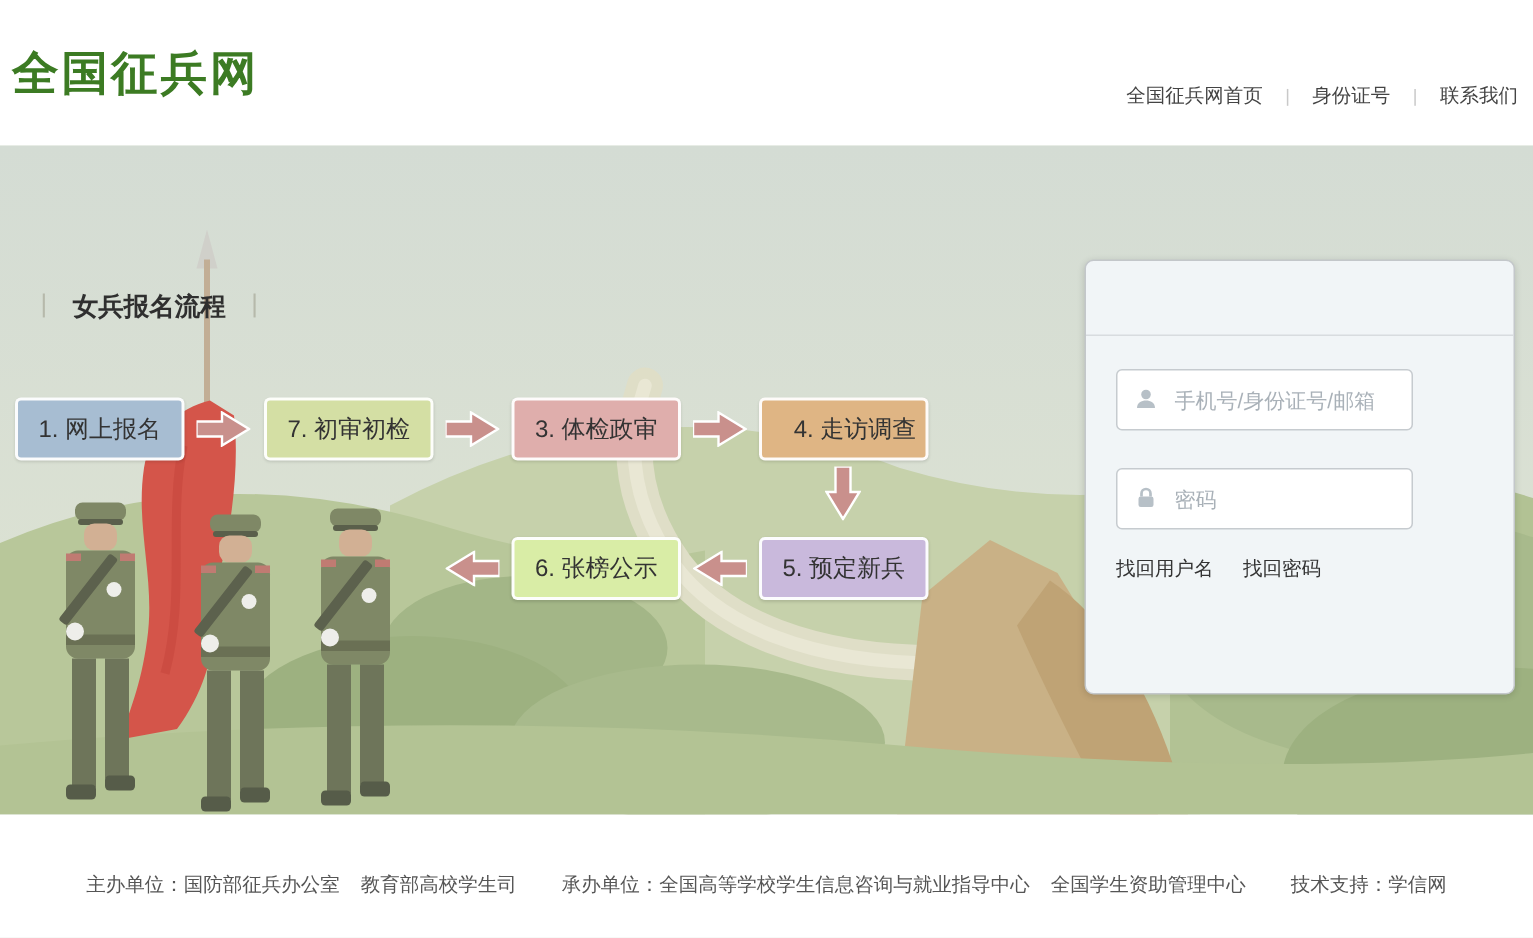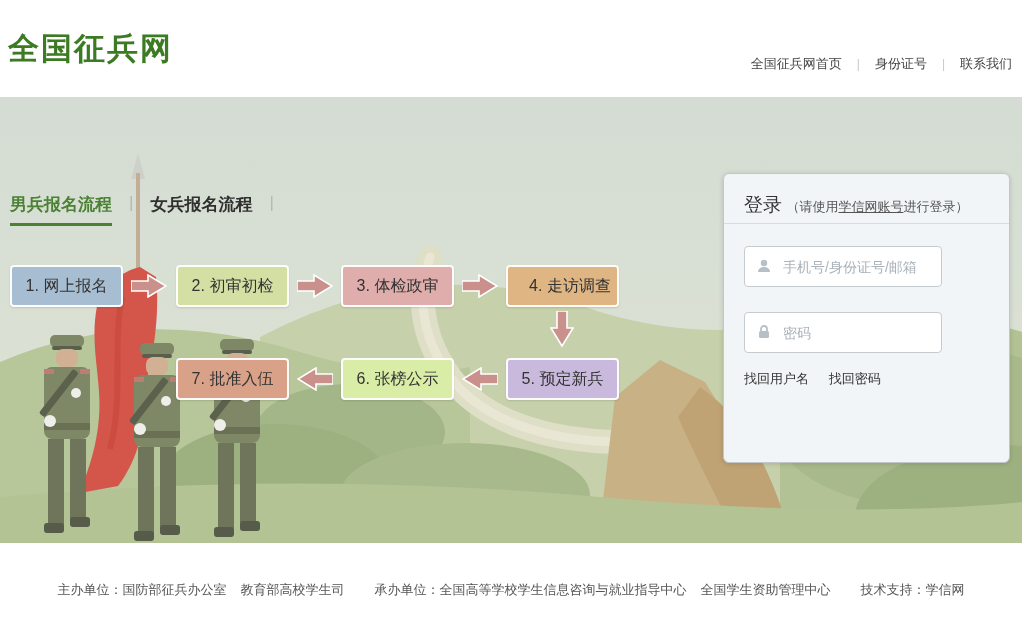--- a/index.html
+++ b/index.html
@@ -135,33 +135,31 @@
     <path d="M140,170 C120,175 100,190 96,215 C90,255 104,290 98,330 C94,360 86,378 80,396
              L118,389 C138,362 146,330 142,300 C154,262 160,215 156,180 Z" fill="#d4554a"></path>
     <path d="M122,200 C112,250 124,300 110,352" stroke="#c4463c" stroke-width="6" fill="none" opacity=".55"></path>
 
     <use href="#soldier" transform="translate(36,238)"></use>
     <use href="#soldier" transform="translate(126,246)"></use>
     <use href="#soldier" transform="translate(206,242)"></use>
   </svg>
 
   <div class="tabs">
-    <div class="tab" style="color: rgb(74, 129, 50); border-bottom-color: rgb(74, 129, 50);">男兵报名流程</div>
     <span class="tab-pipe">|</span>
     <div class="tab">女兵报名流程</div>
     <span class="tab-pipe">|</span>
   </div>
 
   <div class="flow-box p1" style="background: rgb(167, 189, 210);">1. 网上报名</div>
-  <div class="flow-box p2" style="background: rgb(212, 223, 164);">2. 初审初检</div>
+  <div class="flow-box p2" style="background: rgb(212, 223, 164);">7. 初审初检</div>
   <div class="flow-box p3" style="background: rgb(223, 174, 172);">3. 体检政审</div>
   <div class="flow-box p4" style="background: rgb(223, 181, 132);">4. 走访调查</div>
   <div class="flow-box p5" style="background: rgb(201, 185, 220);">5. 预定新兵</div>
   <div class="flow-box p6" style="background: rgb(217, 237, 166);">6. 张榜公示</div>
-  <div class="flow-box p7" style="background: rgb(216, 161, 136);">7. 批准入伍</div>
 
   <svg class="flow-arrow" style="left:131px;top:177px" width="36" height="24">
     <polygon points="0,7 17,7 17,1 35,12 17,23 17,17 0,17" style="fill: rgb(201, 144, 140);"></polygon>
   </svg>
   <svg class="flow-arrow" style="left:297px;top:177px" width="36" height="24">
     <polygon points="0,7 17,7 17,1 35,12 17,23 17,17 0,17" style="fill: rgb(201, 144, 140);"></polygon>
   </svg>
   <svg class="flow-arrow" style="left:462px;top:177px" width="36" height="24">
     <polygon points="0,7 17,7 17,1 35,12 17,23 17,17 0,17" style="fill: rgb(201, 144, 140);"></polygon>
   </svg>
@@ -169,26 +167,20 @@
     <polygon points="7,0 17,0 17,17 23,17 12,35 1,17 7,17" style="fill: rgb(201, 144, 140);"></polygon>
   </svg>
   <svg class="flow-arrow" style="left:462px;top:270px" width="36" height="24">
     <polygon points="36,7 19,7 19,1 1,12 19,23 19,17 36,17" style="fill: rgb(201, 144, 140);"></polygon>
   </svg>
   <svg class="flow-arrow" style="left:297px;top:270px" width="36" height="24">
     <polygon points="36,7 19,7 19,1 1,12 19,23 19,17 36,17" style="fill: rgb(201, 144, 140);"></polygon>
   </svg>
 
   <div class="login-panel">
-    <div class="login-title-row">
-      <span class="login-title">登录</span>
-      <span class="login-sub">
-        <span>（请使用</span><a>学信网账号</a><span>进行登录）</span>
-      </span>
-    </div>
     <div class="login-divider"></div>
 
     <div class="fieldwrap fw1">
       <svg class="f-icon" viewBox="0 0 16 16">
         <circle cx="8" cy="5" r="3.2" fill="#b7c0c7"></circle>
         <path d="M2 14 C2 10.5 5 9 8 9 C11 9 14 10.5 14 14 Z" fill="#b7c0c7"></path>
       </svg>
       <input type="text" placeholder="手机号/身份证号/邮箱" style="">
     </div>
 

